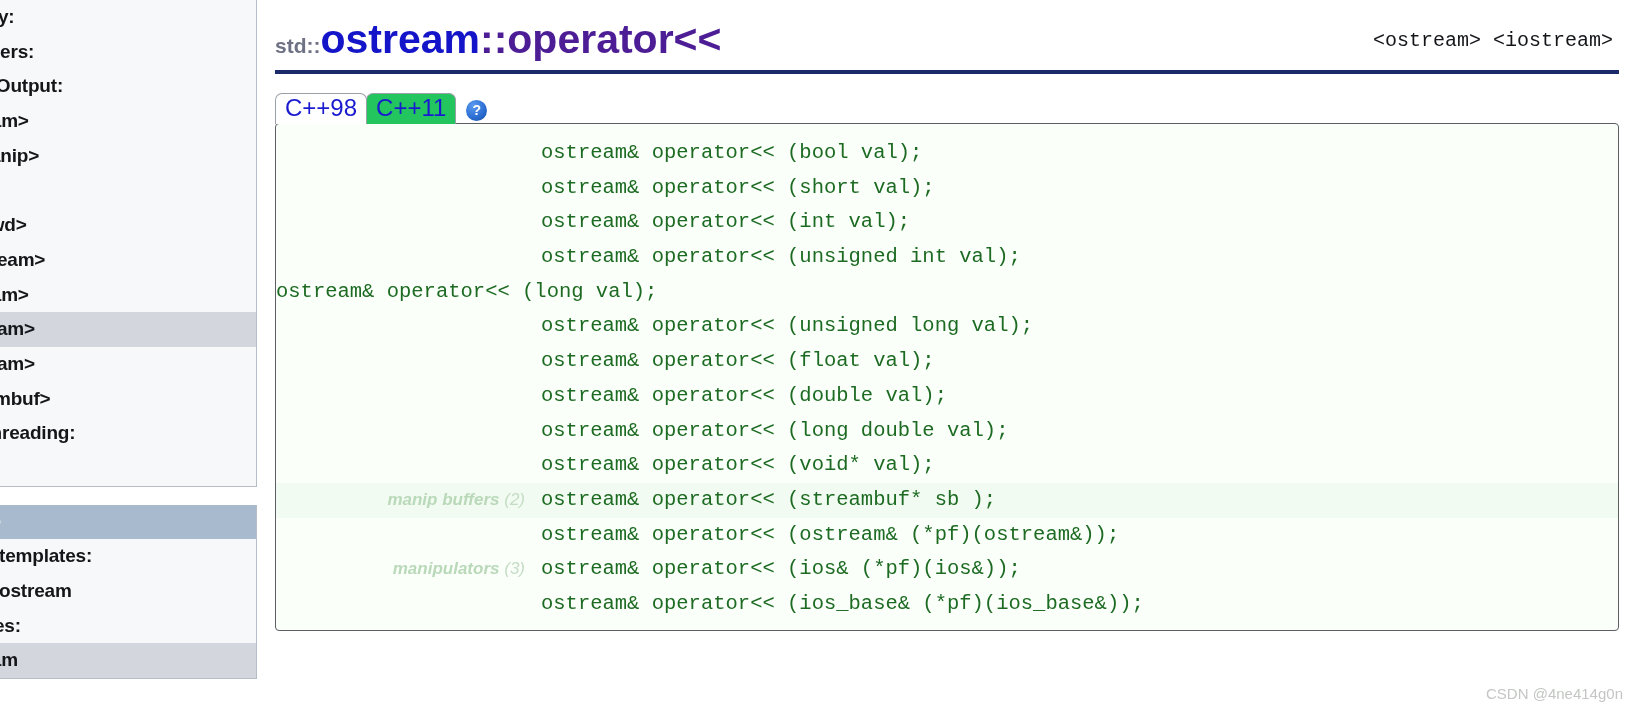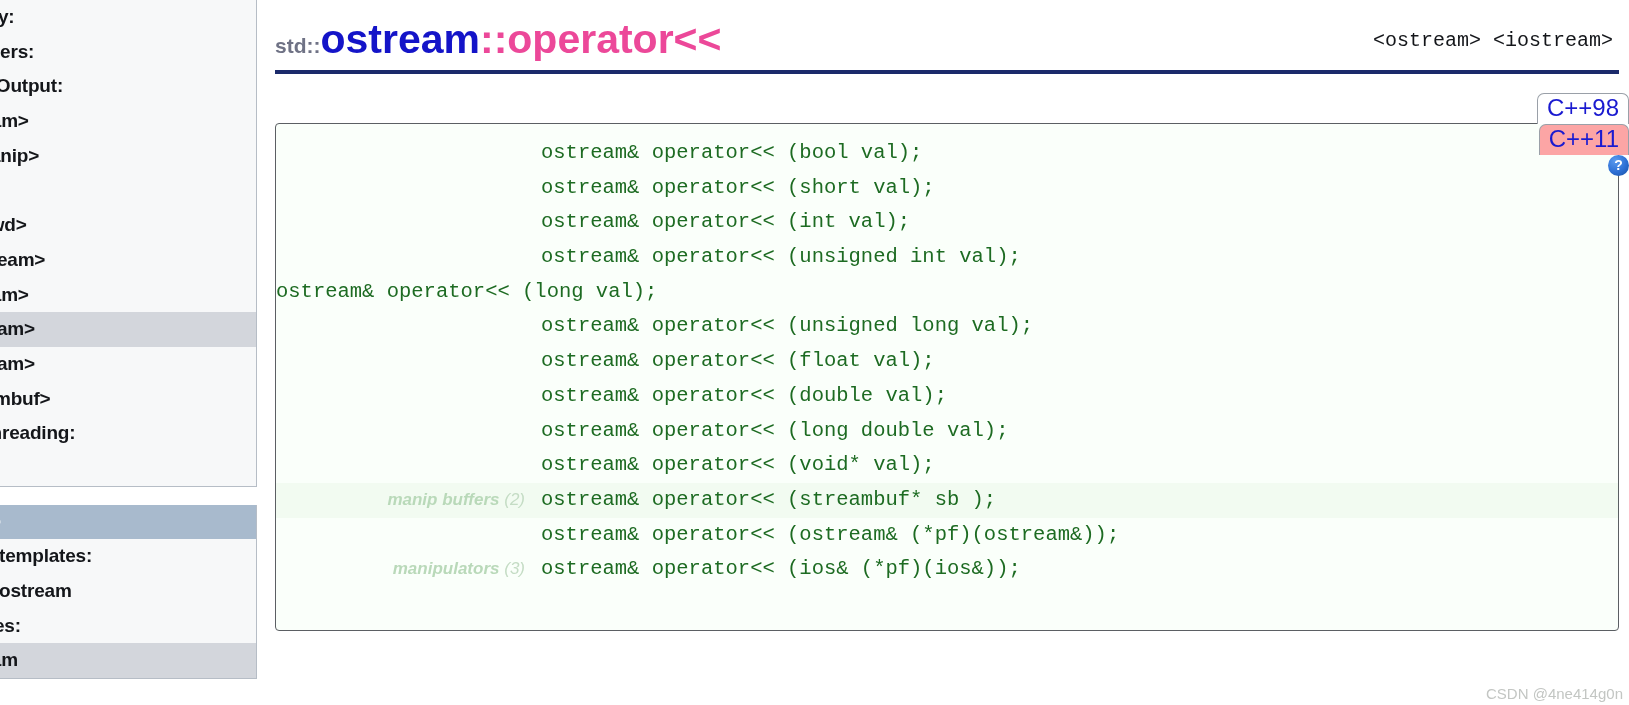--- a/index.html
+++ b/index.html
@@ -100,21 +100,21 @@
     margin: 0;
     padding-bottom: 2px;
   }
   .page-title .ns {
     font-size: 21px;
     color: #6f7285;
     font-weight: bold;
     vertical-align: baseline;
   }
   .page-title .cls { color: #1414c8; }
-  .page-title .mem { color: #ec4899; }
+  .page-title .mem { color: #4c1d95; }
 
   .headers {
     font-family: "Liberation Mono", monospace;
     font-size: 20px;
     color: #14161a;
     white-space: nowrap;
     padding-bottom: 10px;
     padding-right: 6px;
   }
 
@@ -125,30 +125,29 @@
   }
 
   
   .tabs {
     display: flex;
     align-items: flex-end;
     margin-top: 19px;
     height: 31px;
     position: relative;
     z-index: 3;
-    flex-direction: column;
   }
   .tab {
     font-size: 24px;
     color: #1a1ad0;
     padding: 1px 9px 3px 9px;
     border: 1px solid #9aa0a8;
     border-bottom: none;
     border-radius: 7px 7px 0 0;
-    background: #fca5a5;
+    background: #22c55e;
     line-height: 26px;
     box-sizing: border-box;
     height: 31px;
     position: relative;
     cursor: pointer;
     white-space: nowrap;
   }
   .tab.active {
     background: #ffffff;
     border-color: #9aa0a8;
@@ -361,18 +360,22 @@
           <div class="code-sig">ostream&amp; operator&lt;&lt; (streambuf* sb );</div>
         </div>
         <div class="code-row">
           <div class="code-label"></div>
           <div class="code-sig">ostream&amp; operator&lt;&lt; (ostream&amp; (*pf)(ostream&amp;));</div>
         </div>
         <div class="code-row">
           <div class="code-label"><span>manipulators</span> <span class="num">(3)</span></div>
           <div class="code-sig">ostream&amp; operator&lt;&lt; (ios&amp; (*pf)(ios&amp;));</div>
         </div>
+        <div class="code-row">
+          <div class="code-label"></div>
+          <div class="code-sig">ostream&amp; operator&lt;&lt; (ios_base&amp; (*pf)(ios_base&amp;));</div>
+        </div>
       </div>
 
   </main>
 
   <div class="watermark">CSDN @4ne414g0n</div>
 </div>
 
 </body></html>

